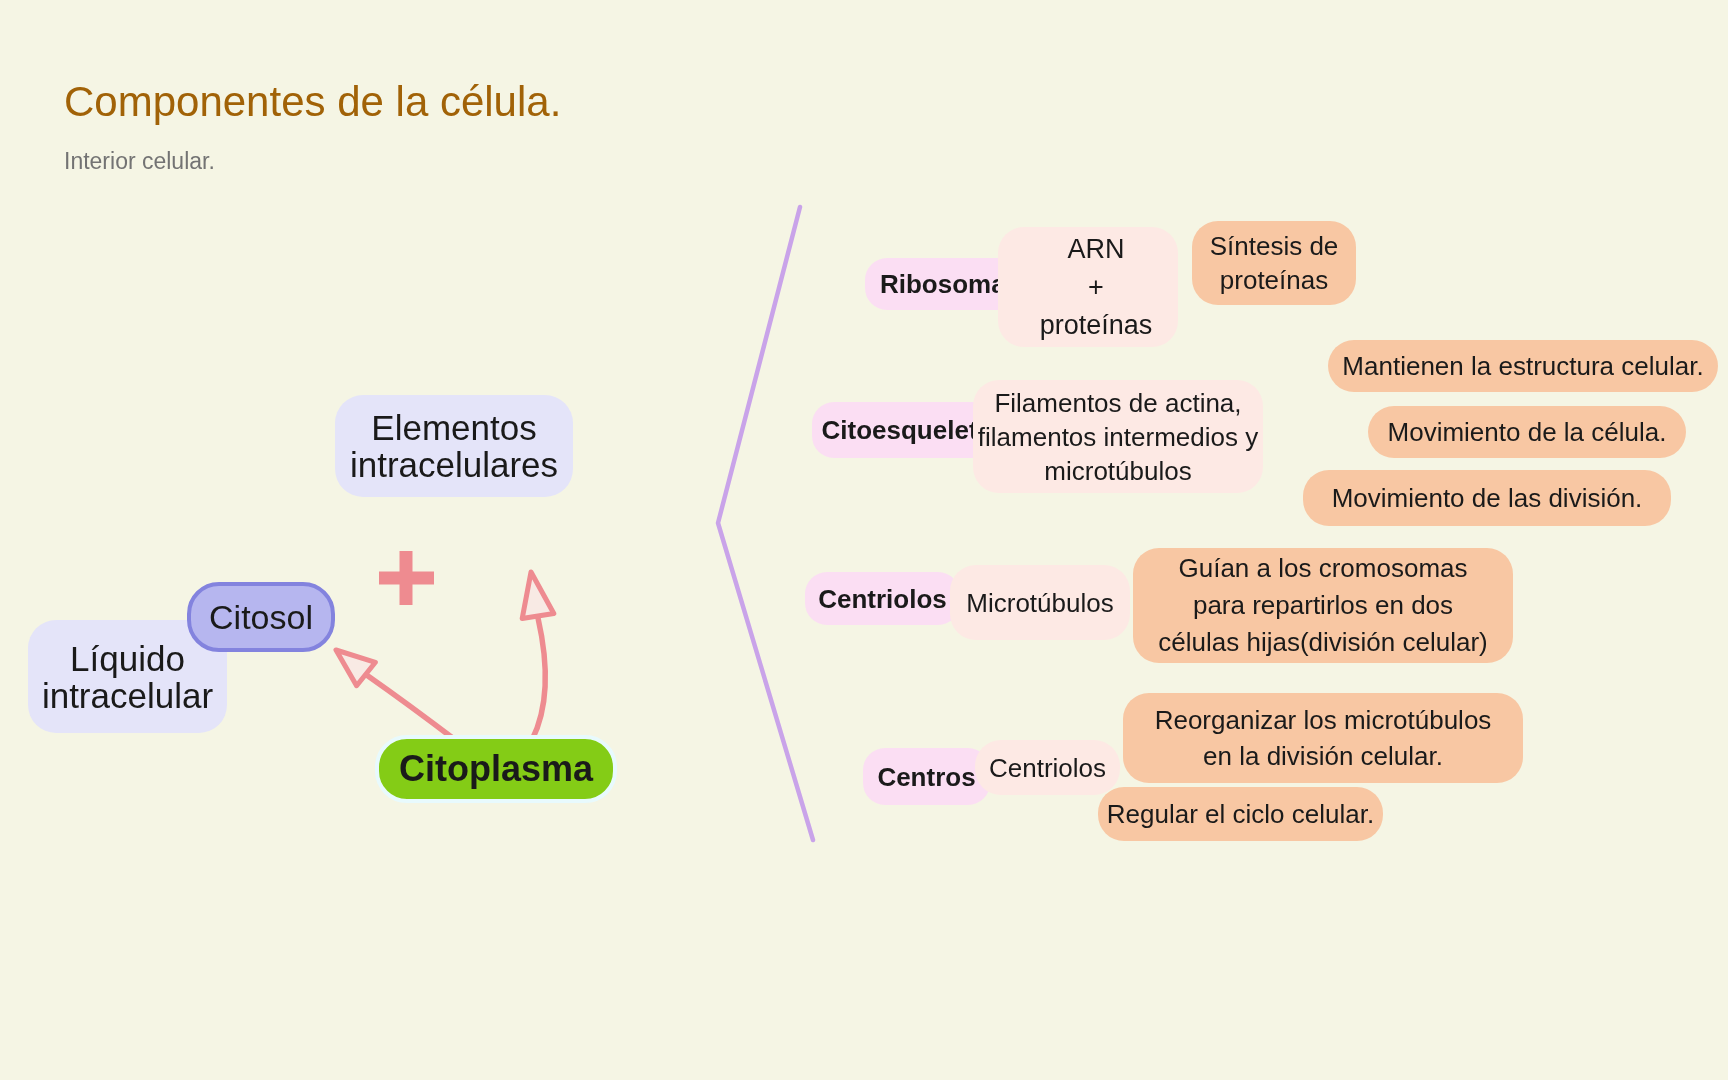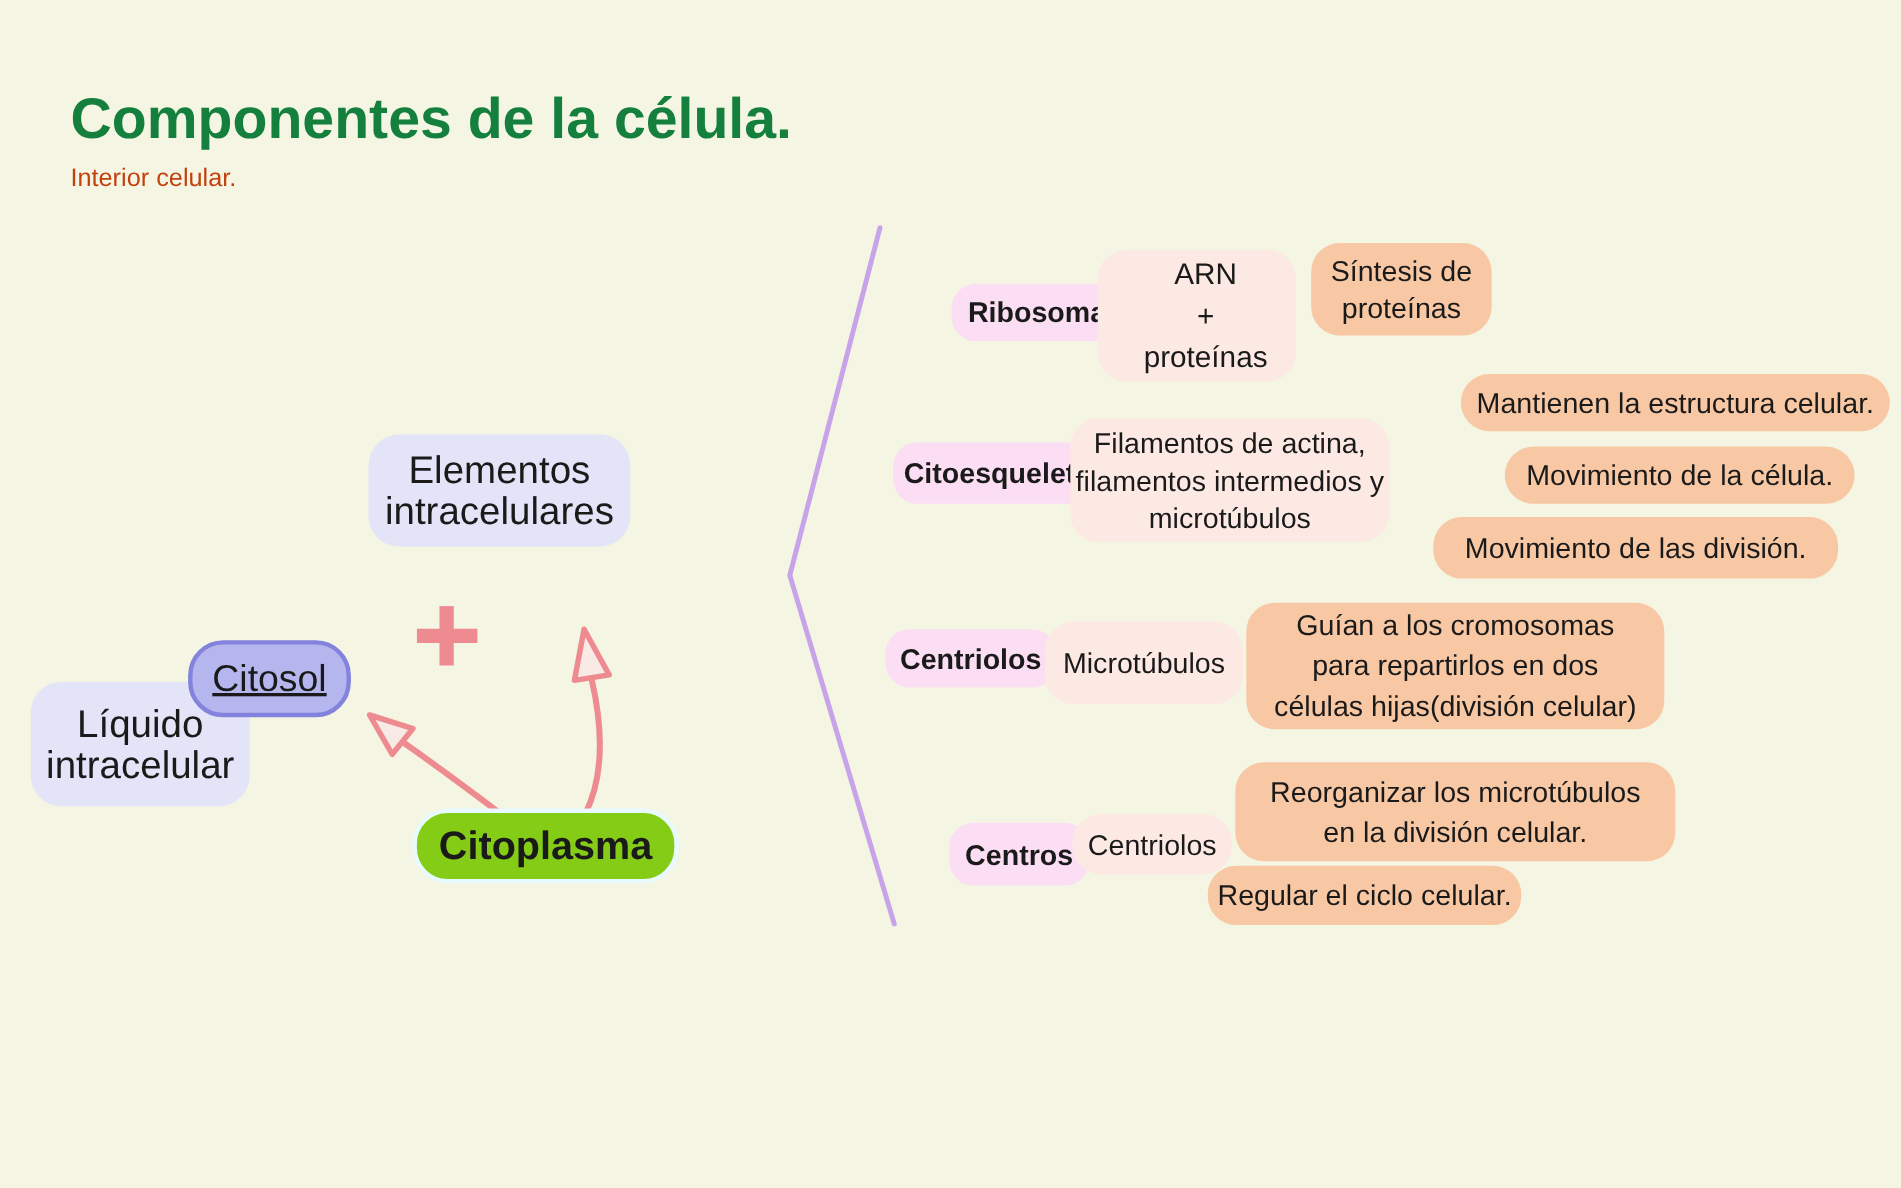--- a/index.html
+++ b/index.html
@@ -13,31 +13,31 @@
     position: relative;
     width: 1728px;
     height: 1080px;
     background: #f5f5e4;
     overflow: hidden;
   }
   .page-title {
     position: absolute;
     left: 64px;
     top: 78px;
-    font-size: 52px;
-    font-weight: bold;
+    font-size: 42px;
+    font-weight: normal;
     letter-spacing: 0px;
-    color: #15803d;
+    color: #a16207;
   }
   .page-subtitle {
     position: absolute;
     left: 64px;
     top: 148px;
     font-size: 23px;
-    color: #c2410c;
+    color: #737373;
   }
   .svg-layer {
     position: absolute;
     left: 0;
     top: 0;
     width: 1728px;
     height: 1080px;
   }
   .node {
     position: absolute;
@@ -95,21 +95,21 @@
     <span class="ln">Elementos</span>
     <span class="ln">intracelulares</span>
   </div>
 
 
   <div class="node lav f30" style="left:28px; top:620px; width:199px; height:113px;">
     <span class="ln">Líquido</span>
     <span class="ln">intracelular</span>
   </div>
 
-  <div class="node pur f34" style="left:171px; top:582px; width:148px; height:70px; border-radius:32px;text-decoration:underline;">Citosol</div>
+  <div class="node pur f34" style="left:187px; top:582px; width:148px; height:70px; border-radius:32px;">Citosol</div>
 
   <div class="node cyan f36" style="left:375px; top:735px; width:242px; height:68px;">Citoplasma</div>
 
   <div class="node pink f26" style="left:865px; top:258px; width:170px; height:52px;">Ribosomas</div>
   <div class="node peach f27" style="left:998px; top:227px; width:180px; height:120px;">
     <span class="ln">ARN</span>
     <span class="ln">+</span>
     <span class="ln">proteínas</span>
   </div>
   <div class="node orange f26" style="left:1149px; top:221px; width:164px; height:84px;">

